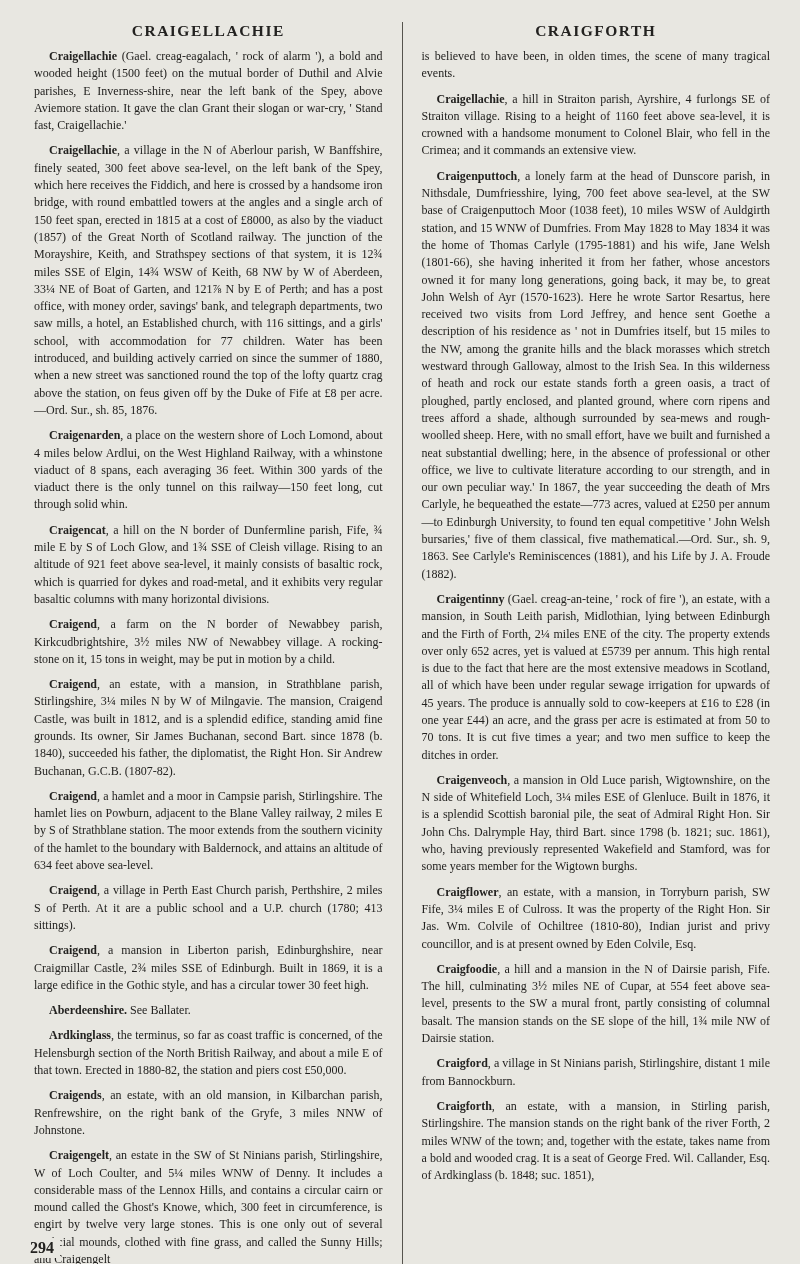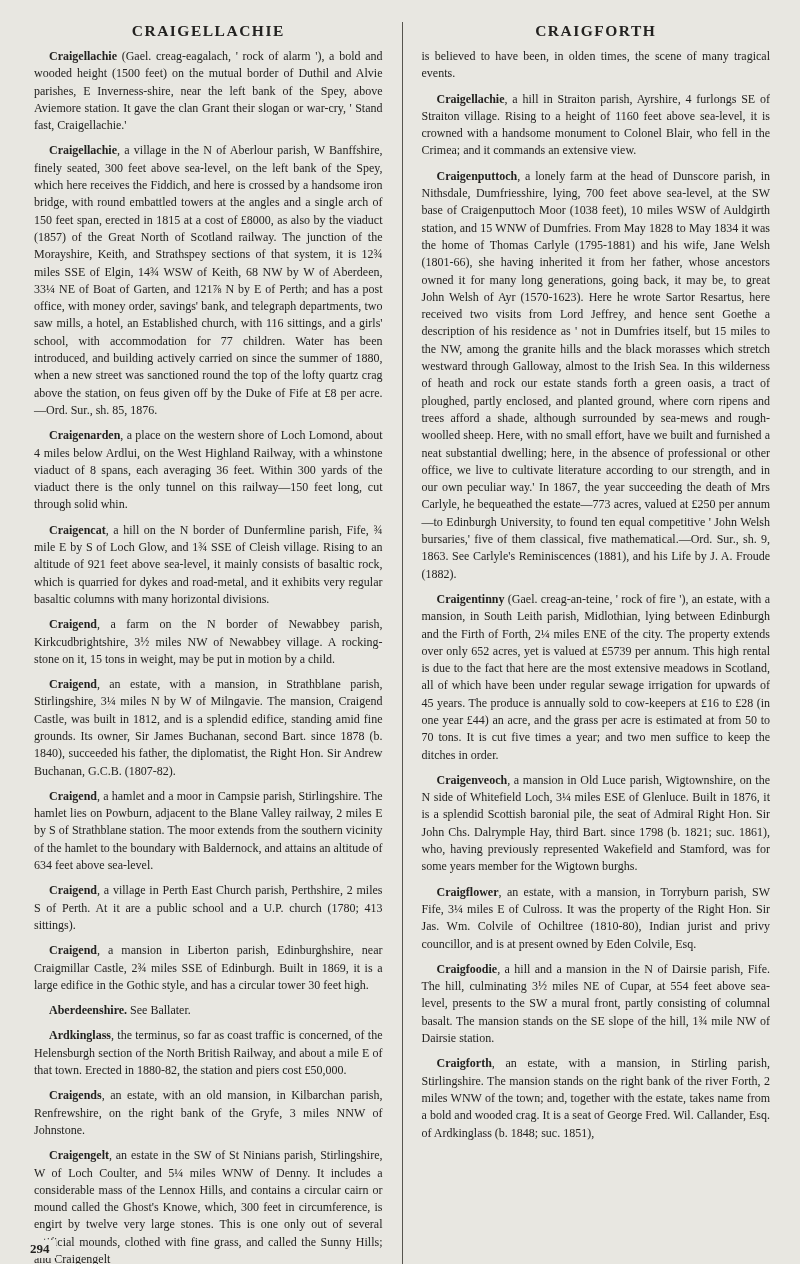--- a/index.html
+++ b/index.html
@@ -42,21 +42,21 @@
     text-indent: 15px;
     hyphens: none;
   }
   p.entry.no-indent { text-indent: 0; }
   .lead { font-weight: bold; }
   .page-number {
     position: absolute;
     left: 30px;
     bottom: 6px;
     font-weight: bold;
-    font-size: 13px;
+    font-size: 16px;
     background: #e8e7e1;
     padding: 1px 6px 1px 0;
   }
 </style>
 </head>
 <body>
 
 <div class="page">
   <div class="columns">
 
@@ -103,20 +103,21 @@
 
 
       <p class="entry"><span class="lead">Craigentinny</span><span> (Gael. creag-an-teine, ' rock of fire '), an estate, with a mansion, in South Leith parish, Midlothian, lying between Edinburgh and the Firth of Forth, 2¼ miles ENE of the city. The property extends over only 652 acres, yet is valued at £5739 per annum. This high rental is due to the fact that here are the most extensive meadows in Scotland, all of which have been under regular sewage irrigation for upwards of 45 years. The produce is annually sold to cow-keepers at £16 to £28 (in one year £44) an acre, and the grass per acre is estimated at from 50 to 70 tons. It is cut five times a year; and two men suffice to keep the ditches in order.</span></p>
 
       <p class="entry"><span class="lead">Craigenveoch</span><span>, a mansion in Old Luce parish, Wigtownshire, on the N side of Whitefield Loch, 3¼ miles ESE of Glenluce. Built in 1876, it is a splendid Scottish baronial pile, the seat of Admiral Right Hon. Sir John Chs. Dalrymple Hay, third Bart. since 1798 (b. 1821; suc. 1861), who, having previously represented Wakefield and Stamford, was for some years member for the Wigtown burghs.</span></p>
 
       <p class="entry"><span class="lead">Craigflower</span><span>, an estate, with a mansion, in Torryburn parish, SW Fife, 3¼ miles E of Culross. It was the property of the Right Hon. Sir Jas. Wm. Colvile of Ochiltree (1810-80), Indian jurist and privy councillor, and is at present owned by Eden Colvile, Esq.</span></p>
 
       <p class="entry"><span class="lead">Craigfoodie</span><span>, a hill and a mansion in the N of Dairsie parish, Fife. The hill, culminating 3½ miles NE of Cupar, at 554 feet above sea-level, presents to the SW a mural front, partly consisting of columnal basalt. The mansion stands on the SE slope of the hill, 1¾ mile NW of Dairsie station.</span></p>
 
+      <p class="entry"><span class="lead">Craigford</span><span>, a village in St Ninians parish, Stirlingshire, distant 1 mile from Bannockburn.</span></p>
 
       <p class="entry"><span class="lead">Craigforth</span><span>, an estate, with a mansion, in Stirling parish, Stirlingshire. The mansion stands on the right bank of the river Forth, 2 miles WNW of the town; and, together with the estate, takes name from a bold and wooded crag. It is a seat of George Fred. Wil. Callander, Esq. of Ardkinglass (b. 1848; suc. 1851),</span></p>
     </div>
 
   </div>
 
   <div class="page-number">294</div>
 </div>
 
 </body></html>

